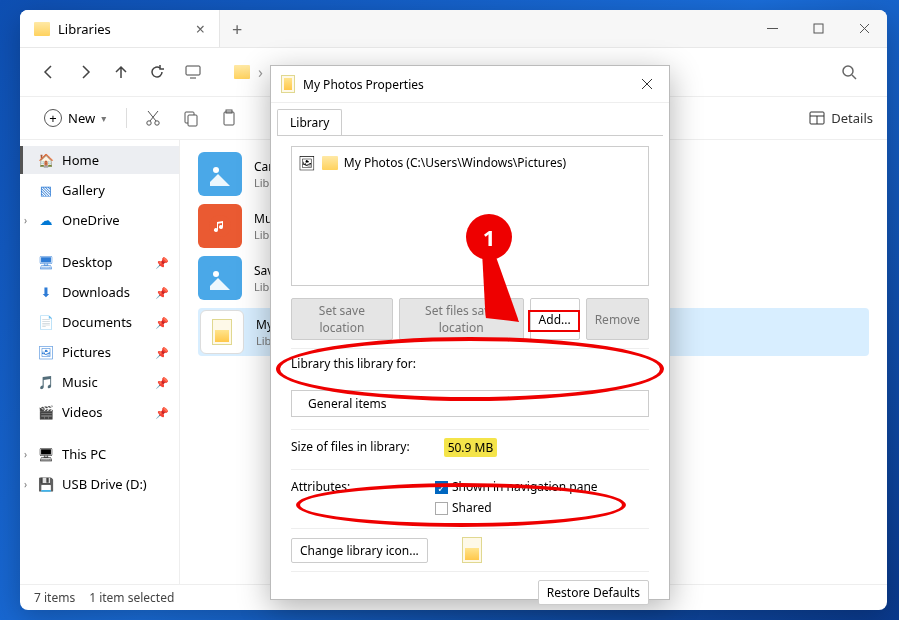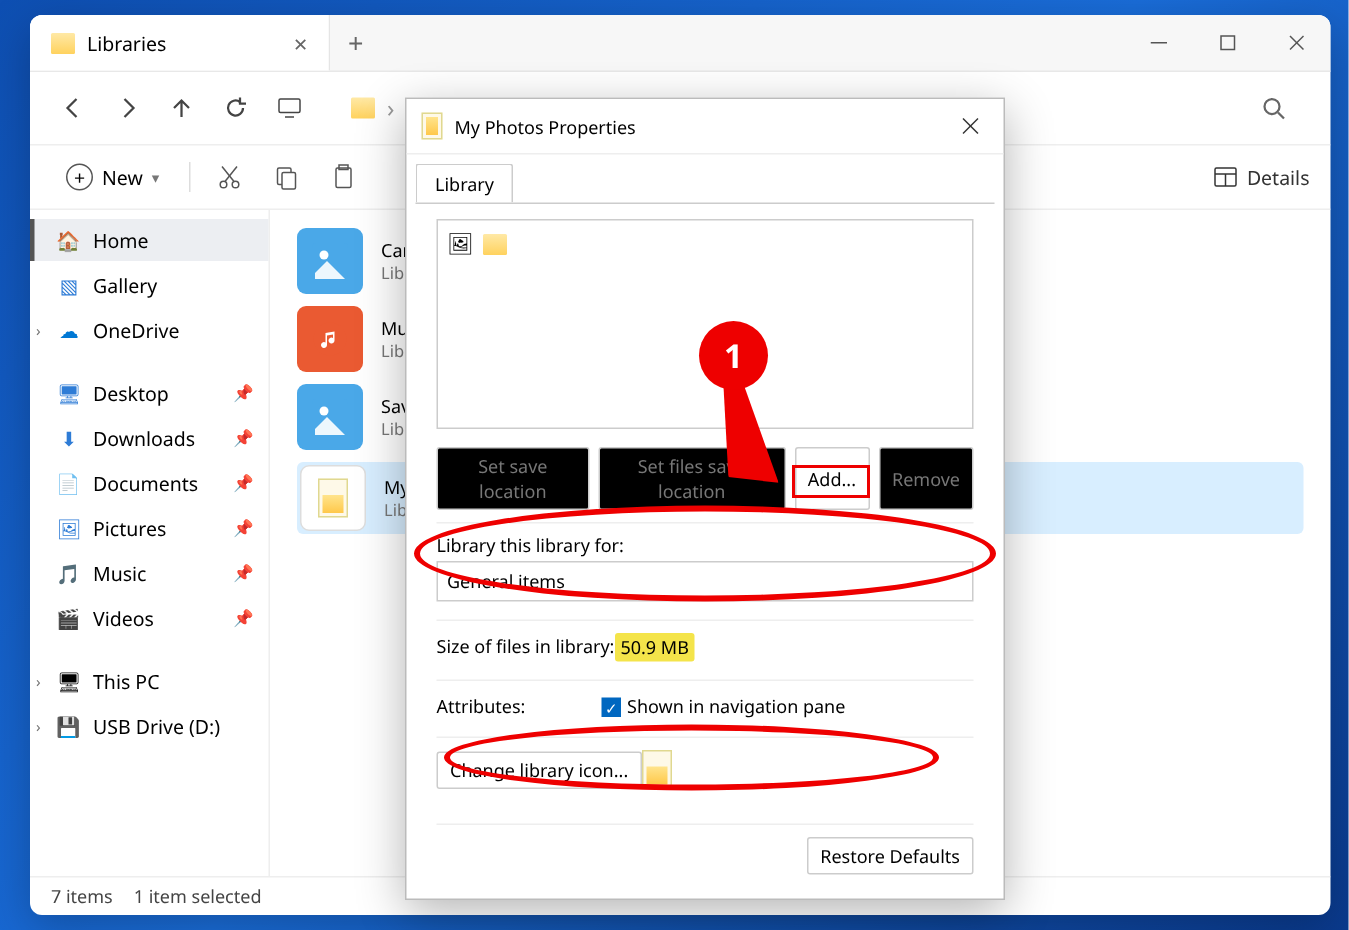--- a/index.html
+++ b/index.html
@@ -57,25 +57,25 @@
 }
 .dlg-title{ display:flex; align-items:center; gap:8px; padding:6px 10px; border-bottom:1px solid #eee;}
 .dlg-close{ margin-left:auto; width:24px; height:24px; display:flex; align-items:center; justify-content:center;}
 .dlg-tabs{ display:flex; padding:6px 6px 0 6px;}
 .dlg-tab{ padding:4px 12px; border:1px solid #ccc; border-bottom:none; background:#fff; font-size:12px; border-radius:2px 2px 0 0;}
 .dlg-body{ flex:1; border-top:1px solid #ccc; margin:0 6px 6px 6px; padding:10px 14px; display:flex; flex-direction:column; gap:8px;}
 .loc-box{ border:1px solid #ccc; height:140px; padding:6px; overflow:auto;}
 .loc-row{ display:flex; align-items:center; gap:6px;}
 .loc-fld{ width:16px; height:14px; background:linear-gradient(#ffe9a6,#ffd25e); border-radius:1px;}
 .btn-row{ display:flex; gap:6px; margin-top:4px;}
-.btn{ border:1px solid #ccc; background:#000000; padding:3px 8px; font-size:12px; color:#777; border-radius:2px; cursor:pointer;}
+.btn{ border:1px solid #ccc; background:#e5e5e5; padding:3px 8px; font-size:12px; color:#777; border-radius:2px; cursor:pointer;}
 .btn.active{ color:#000; background:#fff;}
-.sel-box{ border:1px solid #ccc; padding:4px 6px; margin-top:2px;}
+.sel-box{ border:1px solid #ccc; padding:4px 16px; margin-top:18px;}
 .hl{ background:#f4e44a; padding:1px 4px; border-radius:2px;}
-.field-row{ display:flex; align-items:flex-start; gap:0; margin-top:4px; border-top:1px solid #eee; padding-top:8px;}
+.field-row{ display:flex; align-items:flex-start; gap:34px; margin-top:4px; border-top:1px solid #eee; padding-top:8px;}
 .field-row .lbl{ min-width:110px;}
 .cb{ width:13px; height:13px; background:#0067c0; display:inline-flex; align-items:center; justify-content:center; color:#fff; font-size:10px; margin-right:4px; vertical-align:middle;}
 .cb.off{ background:#fff; border:1px solid #aaa;}
 
 
 .marker1{ position:absolute; top:214px; left:466px; width:46px; height:46px; background:#e00; border-radius:50%; display:flex; align-items:center; justify-content:center; color:#fff; font-size:22px; font-weight:bold; z-index:20;}
 .arrow1{ position:absolute; top:254px; left:480px; width:0; height:0; z-index:19;}
 .arrow1::before{ content:""; position:absolute; width:32px; height:72px; background:#e00; clip-path: polygon(30% 0, 70% 0, 100% 100%, 0 85%); transform: rotate(-12deg);}
 .oval{ position:absolute; border:4px solid #e00; border-radius:50%; z-index:18;}
 .oval1{ top:337px; left:276px; width:388px; height:64px;}
@@ -323,20 +323,21 @@
       </div>
   </div>
   <div class="dlg-tabs">
     <div class="dlg-tab">Library</div>
   </div>
   <div class="dlg-body">
     <div class="loc-box">
       <div class="loc-row">
         <span style="font-size:14px">🖼</span>
         <span class="loc-fld"></span>
+        <span>My Photos (C:\Users\Windows\Pictures)</span>
       </div>
     </div>
     <div class="btn-row">
       <button class="btn">Set save location</button>
       <button class="btn">Set files save location</button>
       <button class="btn active">Add...</button>
       <button class="btn">Remove</button>
     </div>
 
     <div style="border-top:1px solid #eee;padding-top:6px">
@@ -346,20 +347,21 @@
 
     <div class="field-row">
       <span class="lbl">Size of files in library:</span>
       <span class="hl">50.9 MB</span>
     </div>
 
     <div class="field-row">
       <span class="lbl">Attributes:</span>
       <div>
         <div><span class="cb">✓</span><span>Shown in navigation pane</span></div>
+        <div style="margin-top:4px"><span class="cb off"></span><span>Shared</span></div>
       </div>
     </div>
 
     <div class="field-row" style="align-items:flex-end">
       <button class="btn active">Change library icon...</button>
       <span class="pic-ico"></span>
     </div>
 
     <div style="margin-top:auto;text-align:right;border-top:1px solid #eee;padding-top:8px">
       <button class="btn active">Restore Defaults</button>

